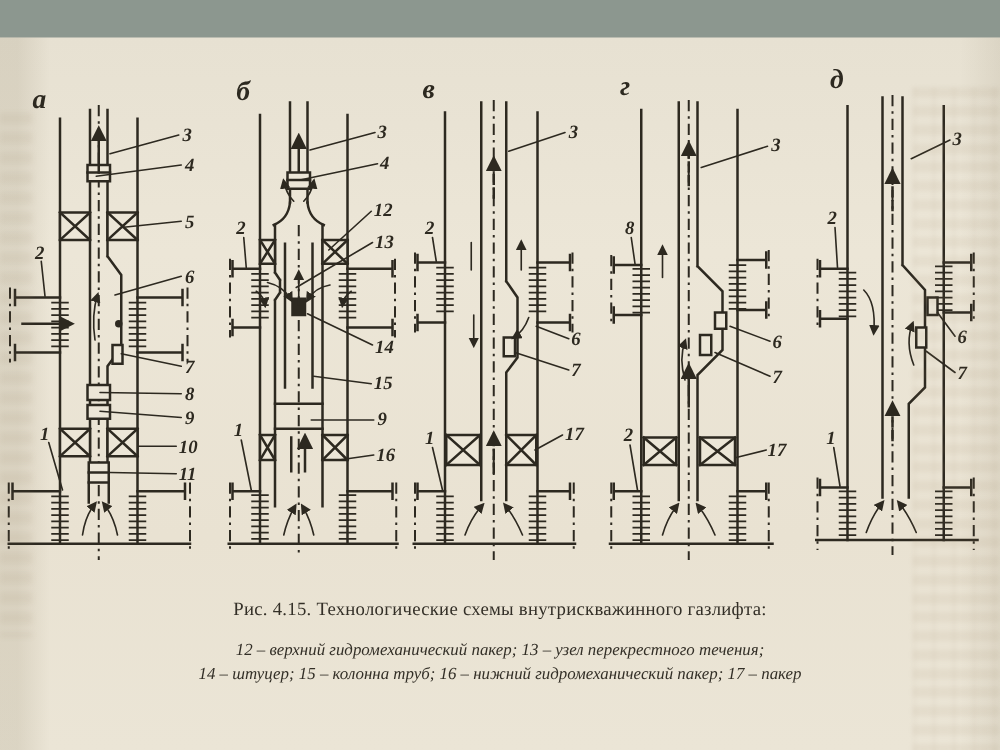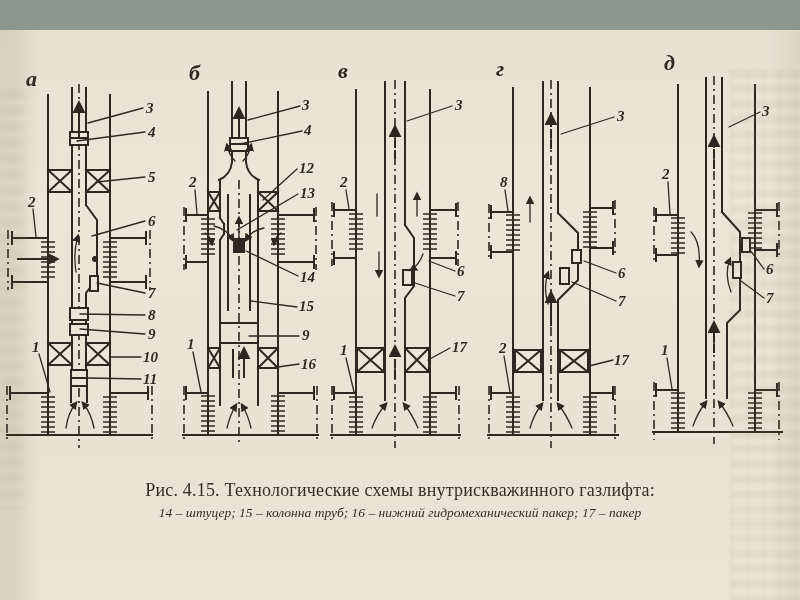--- a/index.html
+++ b/index.html
@@ -29,21 +29,21 @@
   .h{stroke:#2d2920;fill:none;stroke-width:1.4;}
   .dd{stroke:#2d2920;fill:none;stroke-width:1.6;stroke-dasharray:9 4 2 4;}
   .da{stroke-dasharray:7 4;}
   .ar{marker-end:url(#ah);}
   .pf{fill:#ece6d7;}
   .fk{fill:#2d2920;stroke:none;}
   text.co{font:italic bold 15px "Liberation Serif",serif;fill:#2d2920;}
   text.pl{font:italic bold 22px "Liberation Serif",serif;fill:#2d2920;}
   
   .caption{position:absolute;left:0;top:450px;width:800px;text-align:center;color:#332f27;}
-  .cap-title{font-size:18px;letter-spacing:.2px;margin-bottom:2px;}
+  .cap-title{font-size:15px;letter-spacing:.2px;margin-bottom:13px;}
   .cap-line{font-style:italic;font-size:13.5px;line-height:19px;}
 </style>
 </head>
 <body>
 
 <div class="top-band"></div>
 
 <div class="paper">
   <div class="bleed left"></div>
   <div class="bleed right"></div>
@@ -314,15 +314,16 @@
       <text class="co" x="762" y="86">3</text>
       <text class="co" x="662" y="149">2</text>
       <text class="co" x="766" y="244">6</text>
       <text class="co" x="766" y="273">7</text>
       <text class="co" x="661" y="325">1</text>
     </g>
   </svg>
 
   <div class="caption">
     <div class="cap-title">Рис. 4.15. Технологические схемы внутрискважинного газлифта:</div>
+    <div class="cap-line">12 – верхний гидромеханический пакер; 13 – узел перекрестного течения;</div>
     <div class="cap-line">14 – штуцер; 15 – колонна труб; 16 – нижний гидромеханический пакер; 17 – пакер</div>
   </div>
 </div>
 
 </body></html>

